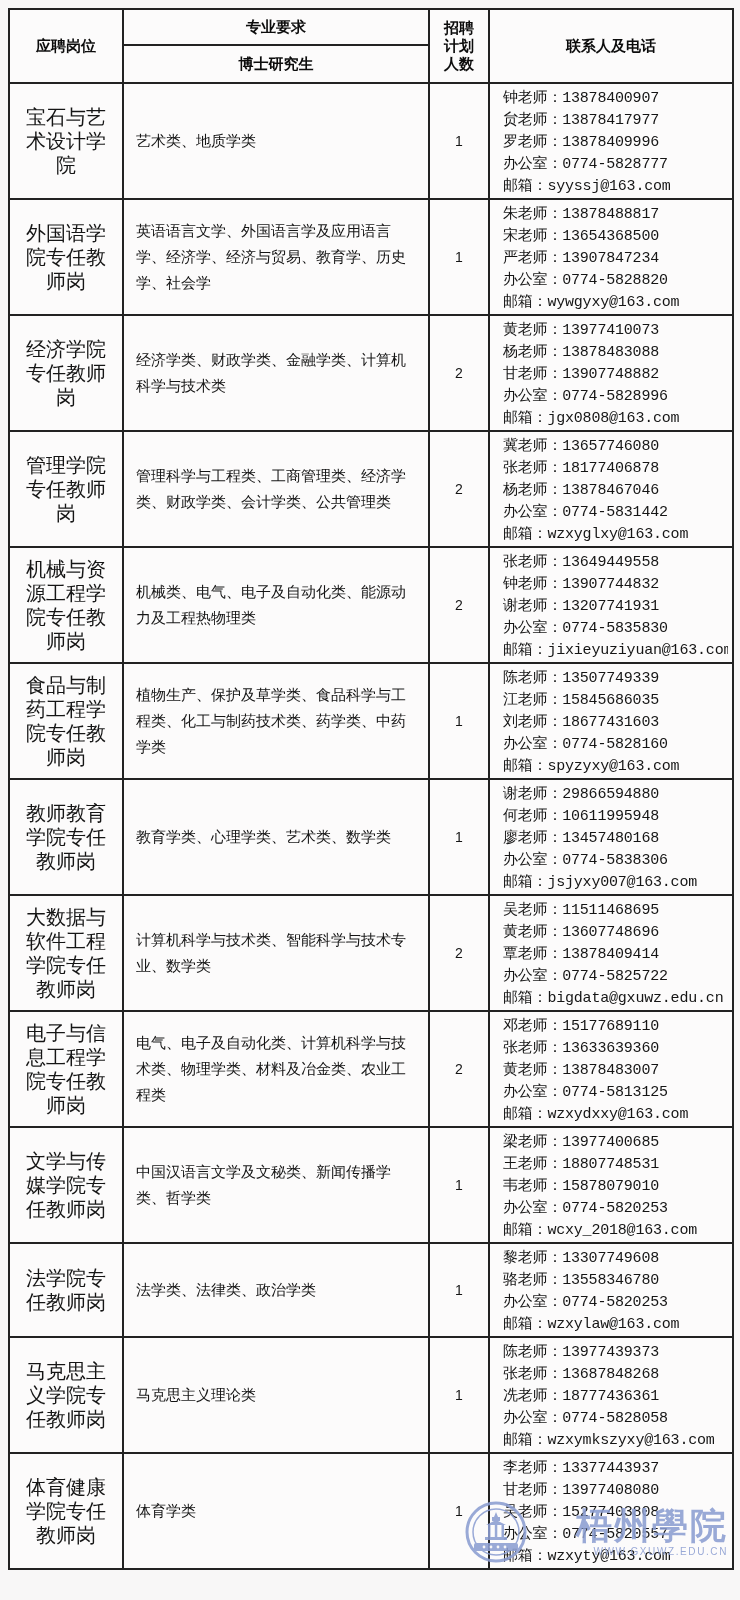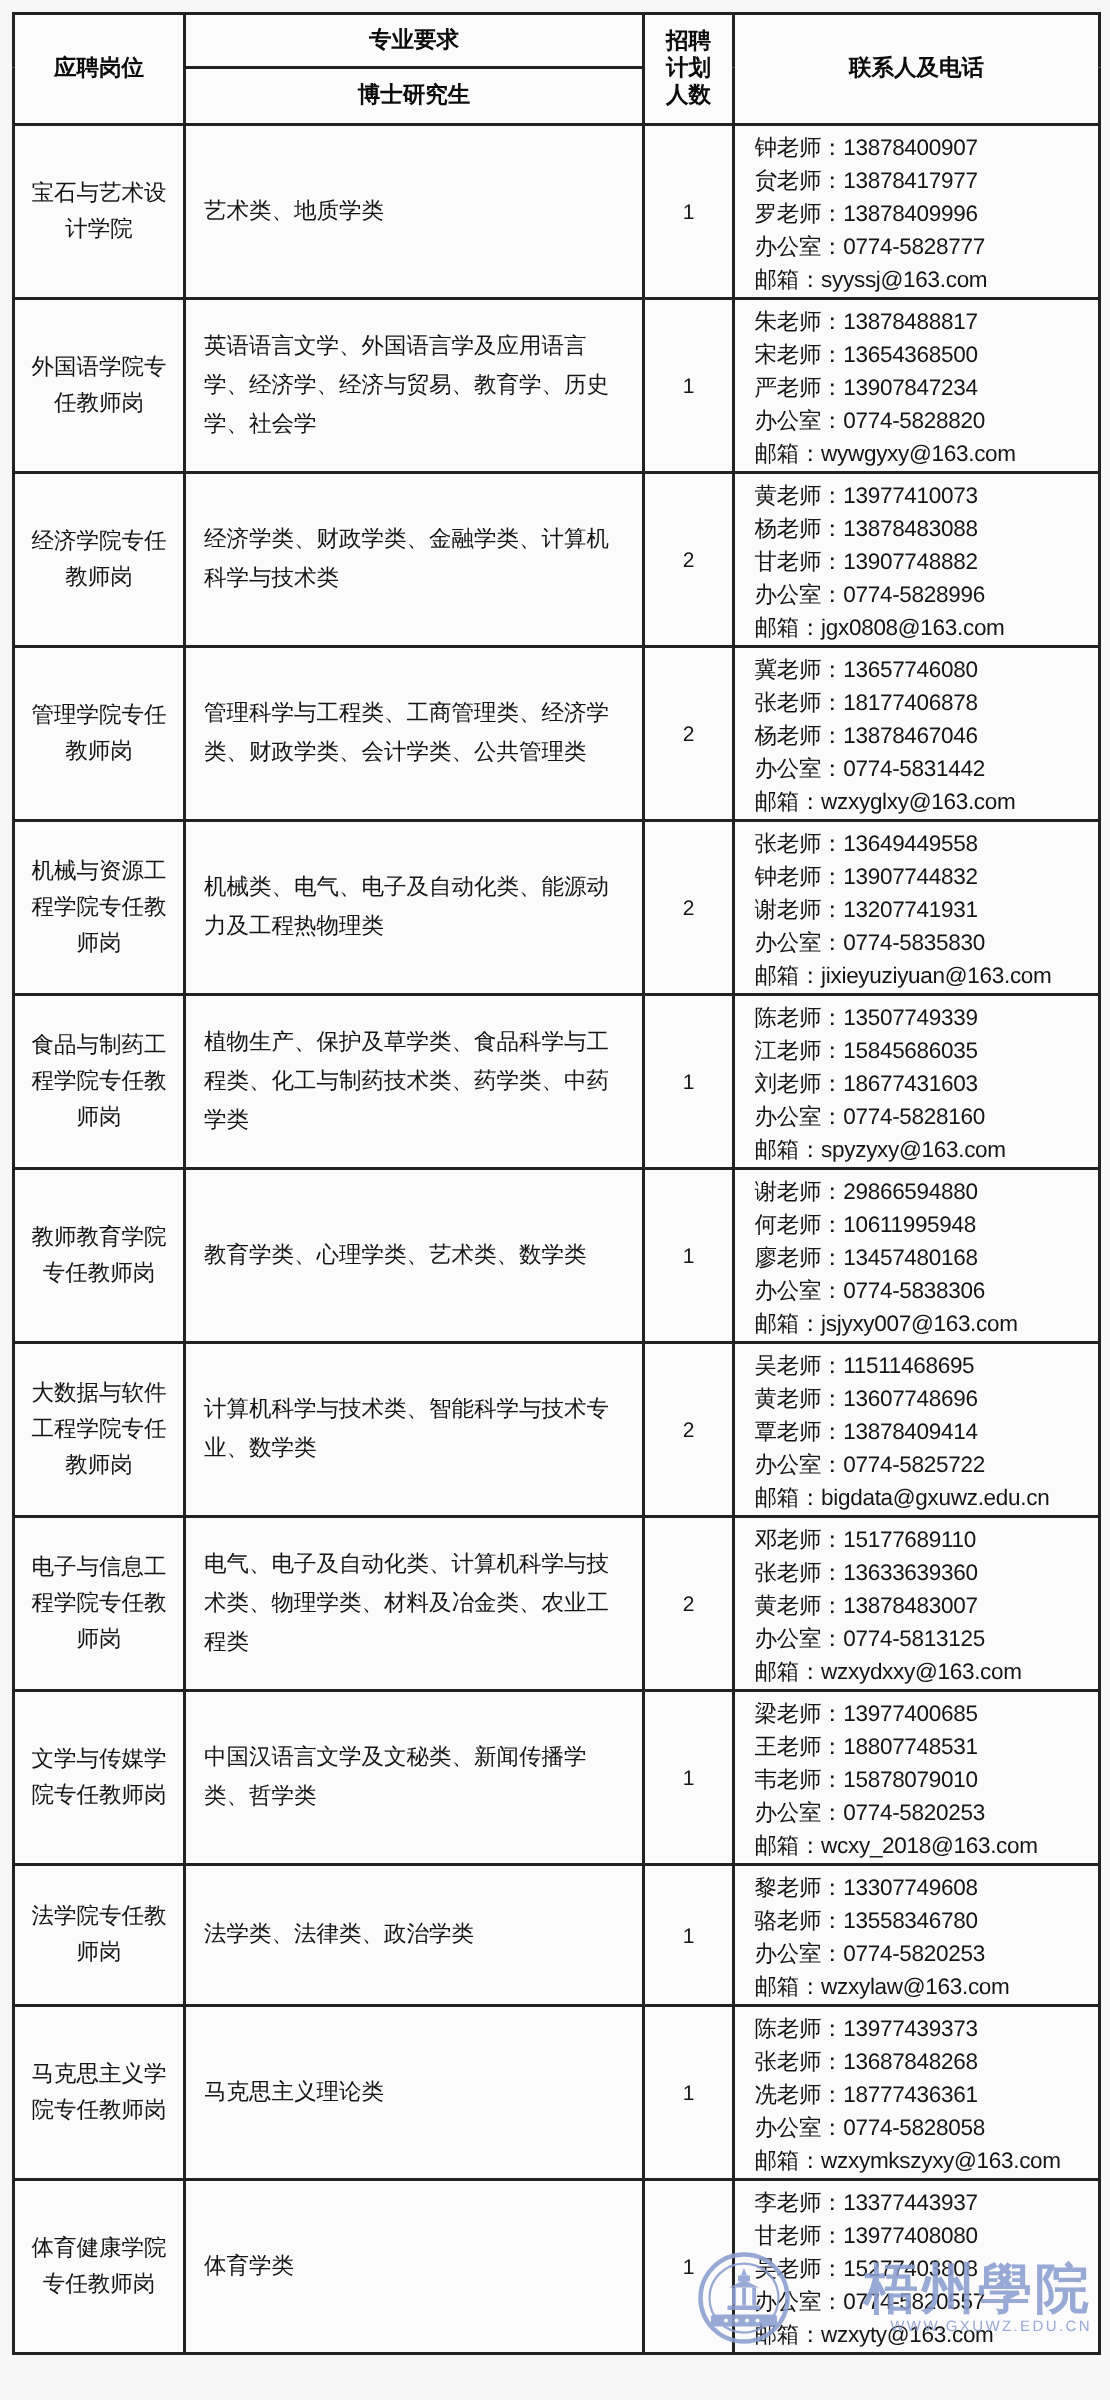--- a/index.html
+++ b/index.html
@@ -17,29 +17,29 @@
   col.c4{width:244px;}
   th{
     font-size:15px;font-weight:bold;text-align:center;
     padding:4px 2px;line-height:20px;color:#0c0c0c;
   }
   tr.hrow1 th{height:26px;}
   tr.hrow2 th{height:28px;}
   th.cnt-head{white-space:pre-line;line-height:18px;}
   td{vertical-align:middle;}
   td.c-pos{
-    text-align:center;font-size:15px;line-height:24px;
+    text-align:center;font-size:20px;line-height:24px;
     padding:6px 8px;color:#151515;
   }
   td.c-req{
     font-size:15px;line-height:26px;
     padding:6px 12px;color:#151515;
   }
   td.c-cnt{text-align:center;font-size:14px;color:#151515;}
-  td.c-contact{padding:4px 4px 0 13px;}
+  td.c-contact{padding:4px 4px 0 13px;font-family:Liberation Mono, monospace;}
   .contact-line{
     font-size:15px;line-height:22px;white-space:nowrap;
     overflow:hidden;color:#151515;letter-spacing:-0.2px;
   }
   
   .watermark{
     position:absolute;right:12px;bottom:36px;display:flex;align-items:center;
     pointer-events:none;opacity:0.88;gap:44px;
   }
   .wm-logo{flex:0 0 auto;margin-right:4px;}

